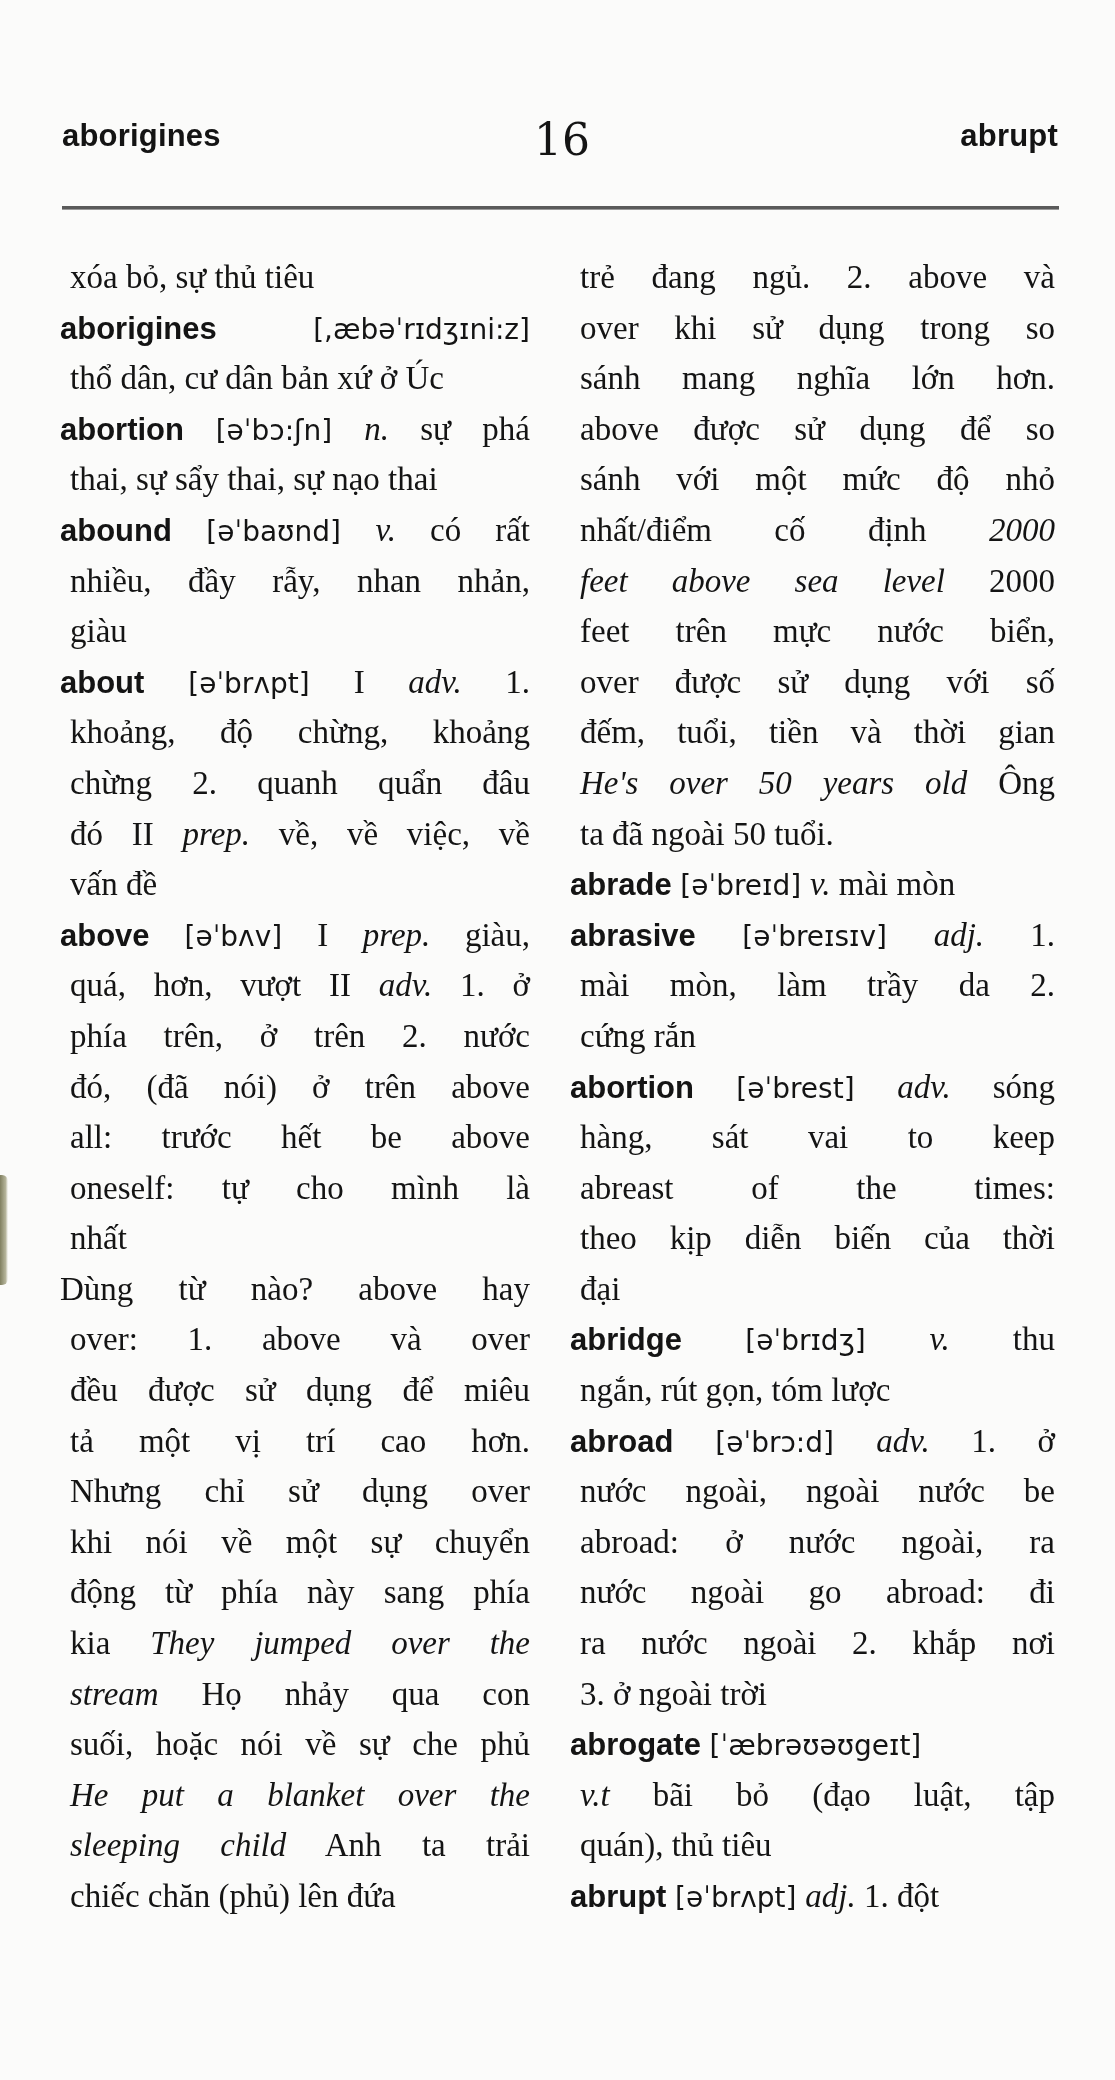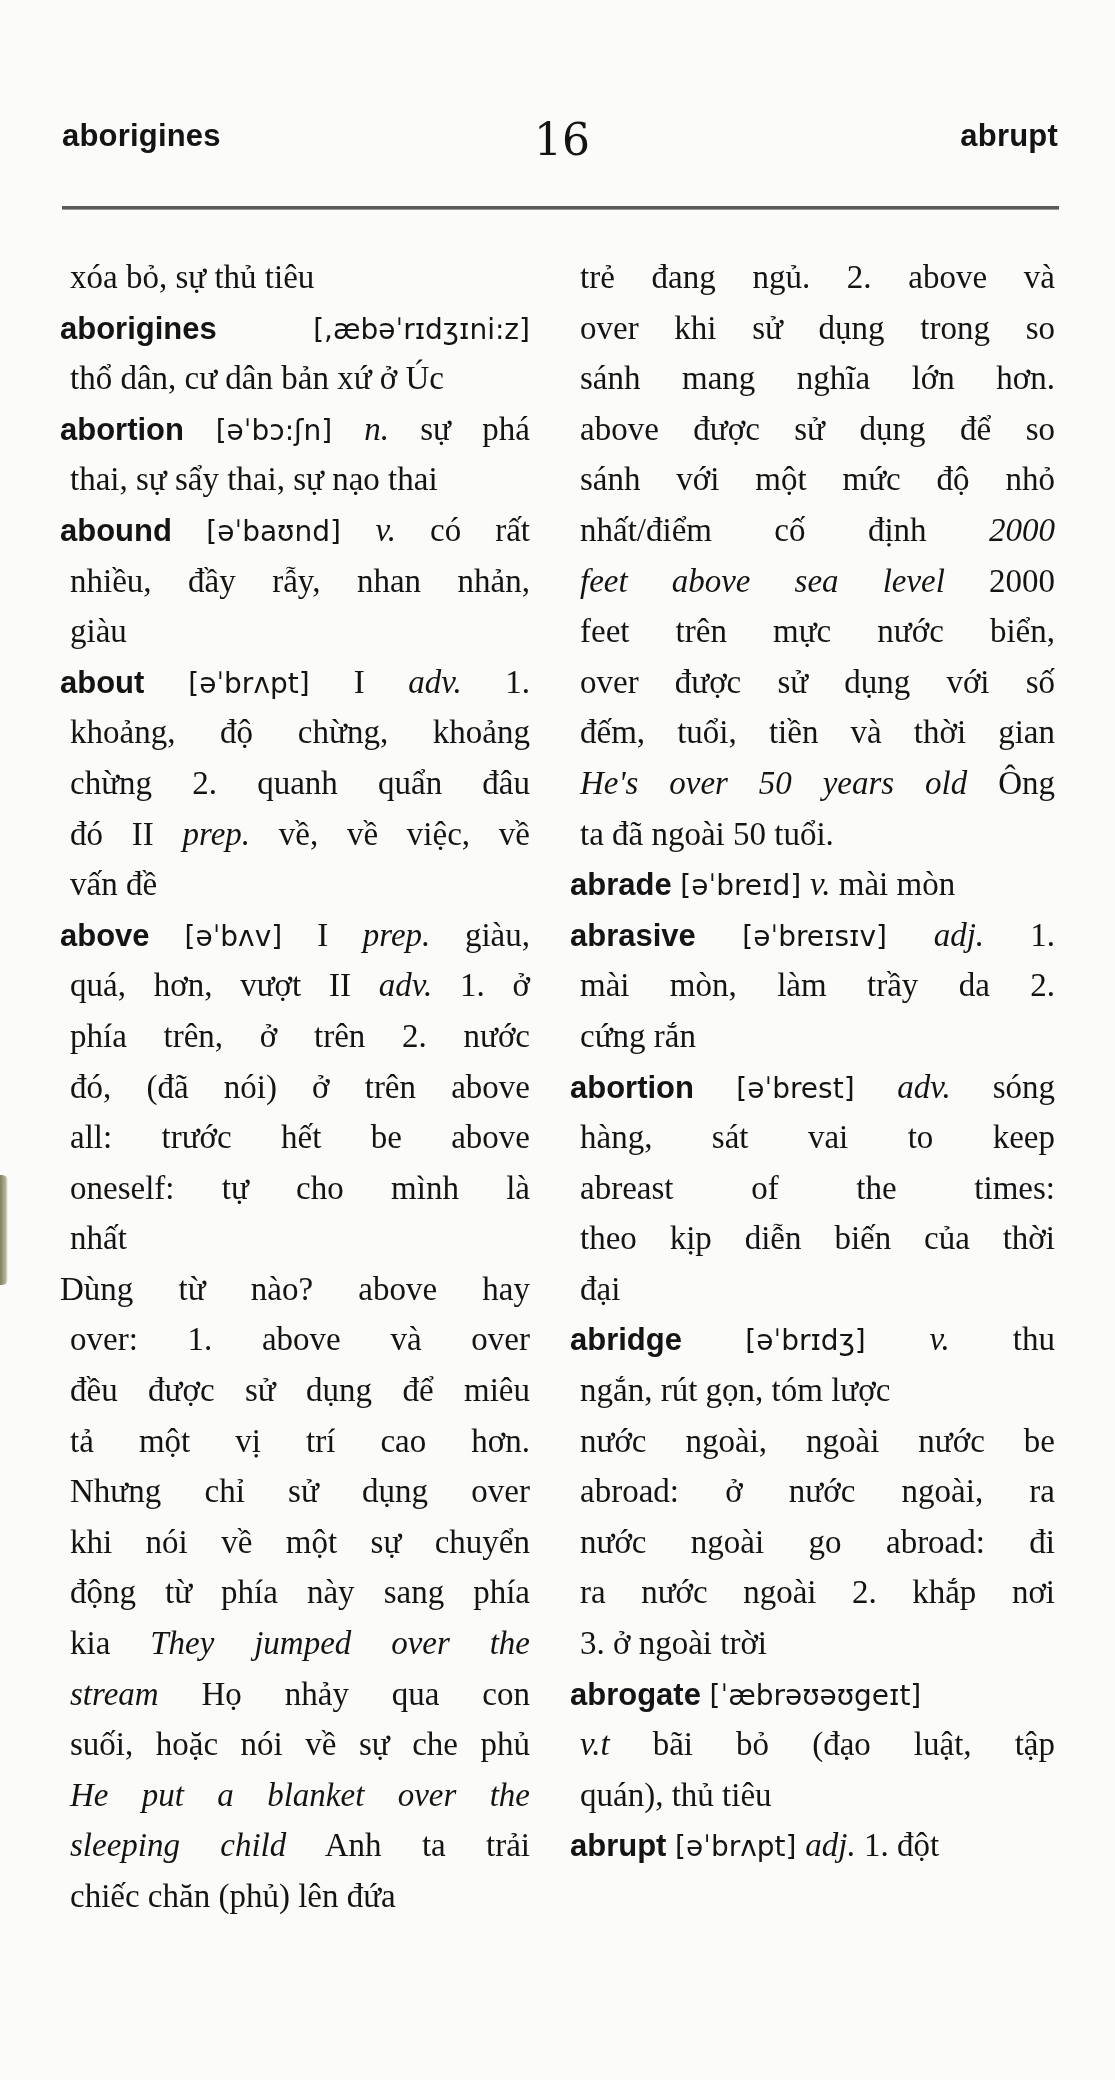--- a/index.html
+++ b/index.html
@@ -114,20 +114,21 @@
     <div class="line"><span class="hw">abrasive </span><span class="ipa">[əˈbreɪsɪv] </span><span class="i">adj.</span><span class="b"> 1.</span></div>
     <div class="line indent"><span class="n">mài mòn, làm trầy da </span><span class="b">2.</span></div>
     <div class="line last indent"><span class="n">cứng rắn</span></div>
     <div class="line"><span class="hw">abortion </span><span class="ipa">[əˈbrest] </span><span class="i">adv.</span><span class="n"> sóng</span></div>
     <div class="line indent"><span class="n">hàng, sát vai </span><span class="b">to keep</span></div>
     <div class="line indent"><span class="b">abreast of the times:</span></div>
     <div class="line indent"><span class="n">theo kịp diễn biến của thời</span></div>
     <div class="line last indent"><span class="n">đại</span></div>
     <div class="line"><span class="hw">abridge </span><span class="ipa">[əˈbrɪdʒ] </span><span class="i">v.</span><span class="n"> thu</span></div>
     <div class="line last indent"><span class="n">ngắn, rút gọn, tóm lược</span></div>
+    <div class="line"><span class="hw">abroad </span><span class="ipa">[əˈbrɔ:d] </span><span class="i">adv.</span><span class="b"> 1.</span><span class="n"> ở</span></div>
     <div class="line indent"><span class="n">nước ngoài, ngoài nước </span><span class="b">be</span></div>
     <div class="line indent"><span class="b">abroad:</span><span class="n"> ở nước ngoài, ra</span></div>
     <div class="line indent"><span class="n">nước ngoài </span><span class="b">go abroad:</span><span class="n"> đi</span></div>
     <div class="line indent"><span class="n">ra nước ngoài </span><span class="b">2.</span><span class="n"> khắp nơi</span></div>
     <div class="line last indent"><span class="b">3.</span><span class="n"> ở ngoài trời</span></div>
     <div class="line last"><span class="hw">abrogate </span><span class="ipa">[ˈæbrəʊəʊgeɪt]</span></div>
     <div class="line indent"><span class="i">v.t</span><span class="n"> bãi bỏ (đạo luật, tập</span></div>
     <div class="line last indent"><span class="n">quán), thủ tiêu</span></div>
     <div class="line last"><span class="hw">abrupt </span><span class="ipa">[əˈbrʌpt] </span><span class="i">adj.</span><span class="b"> 1.</span><span class="n"> đột</span></div>
   </div>

